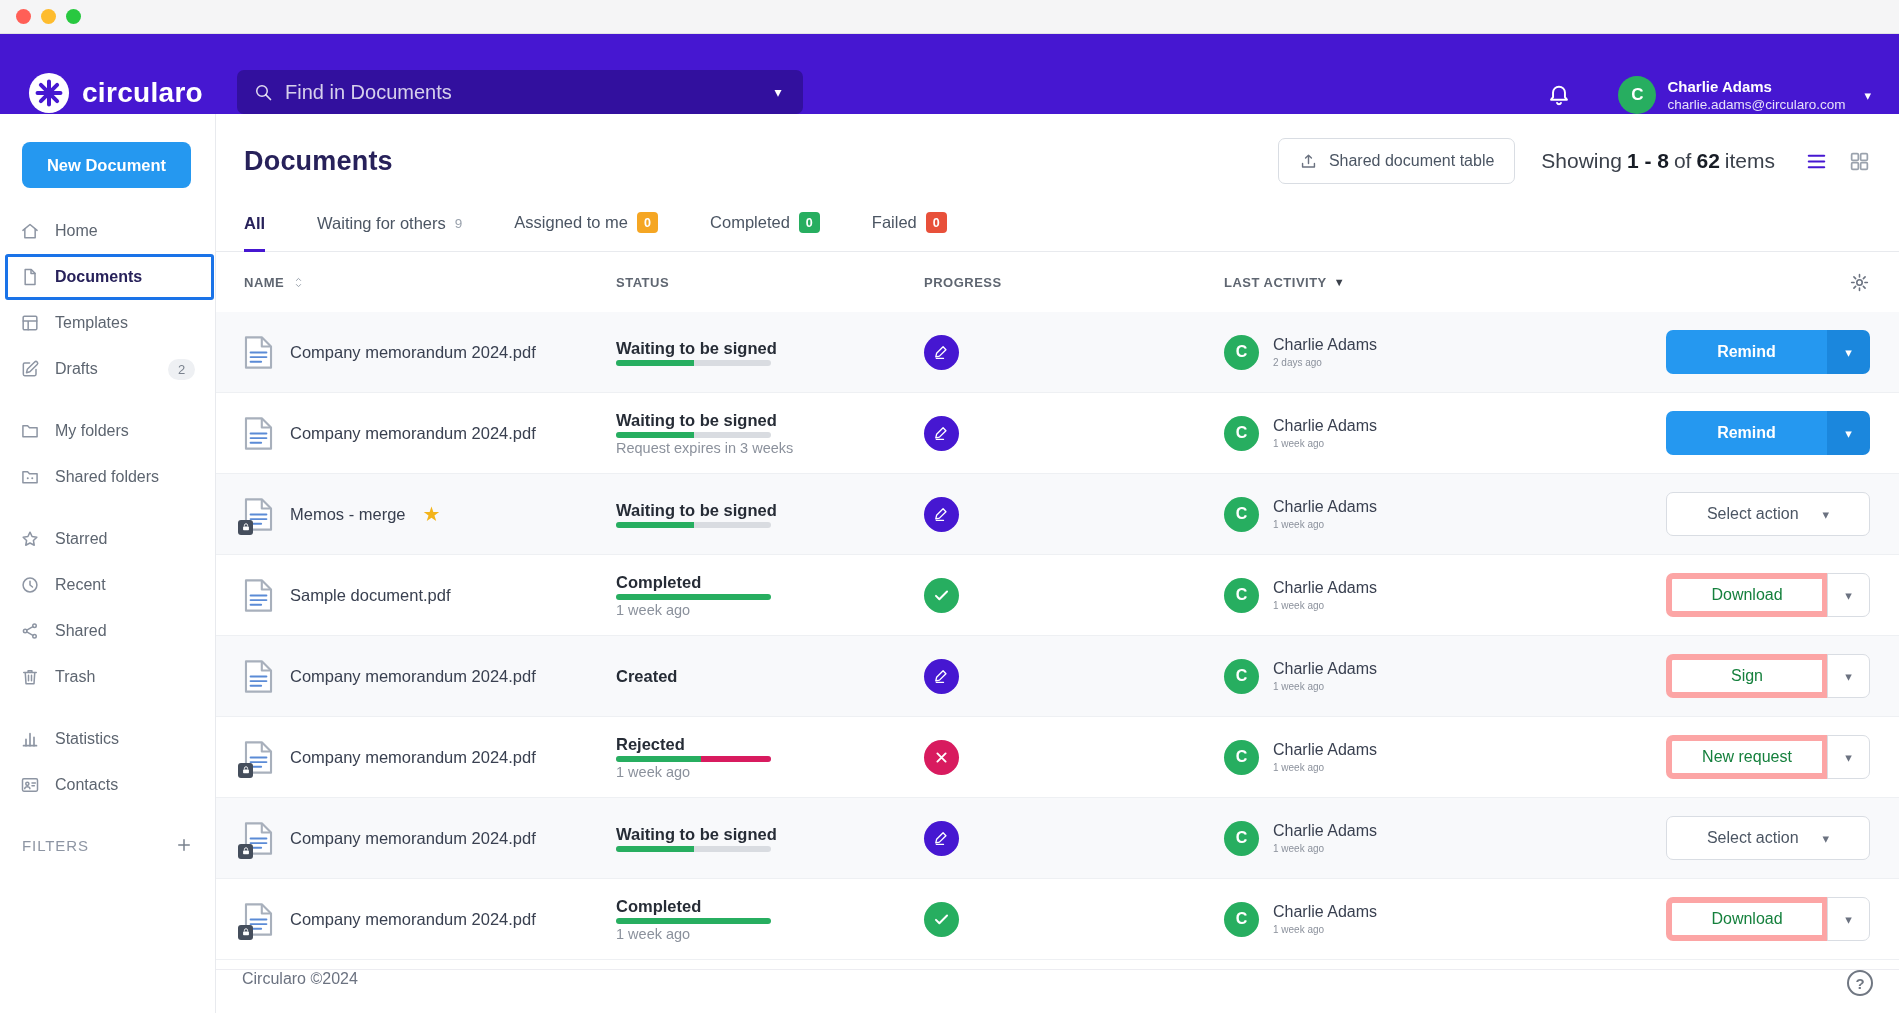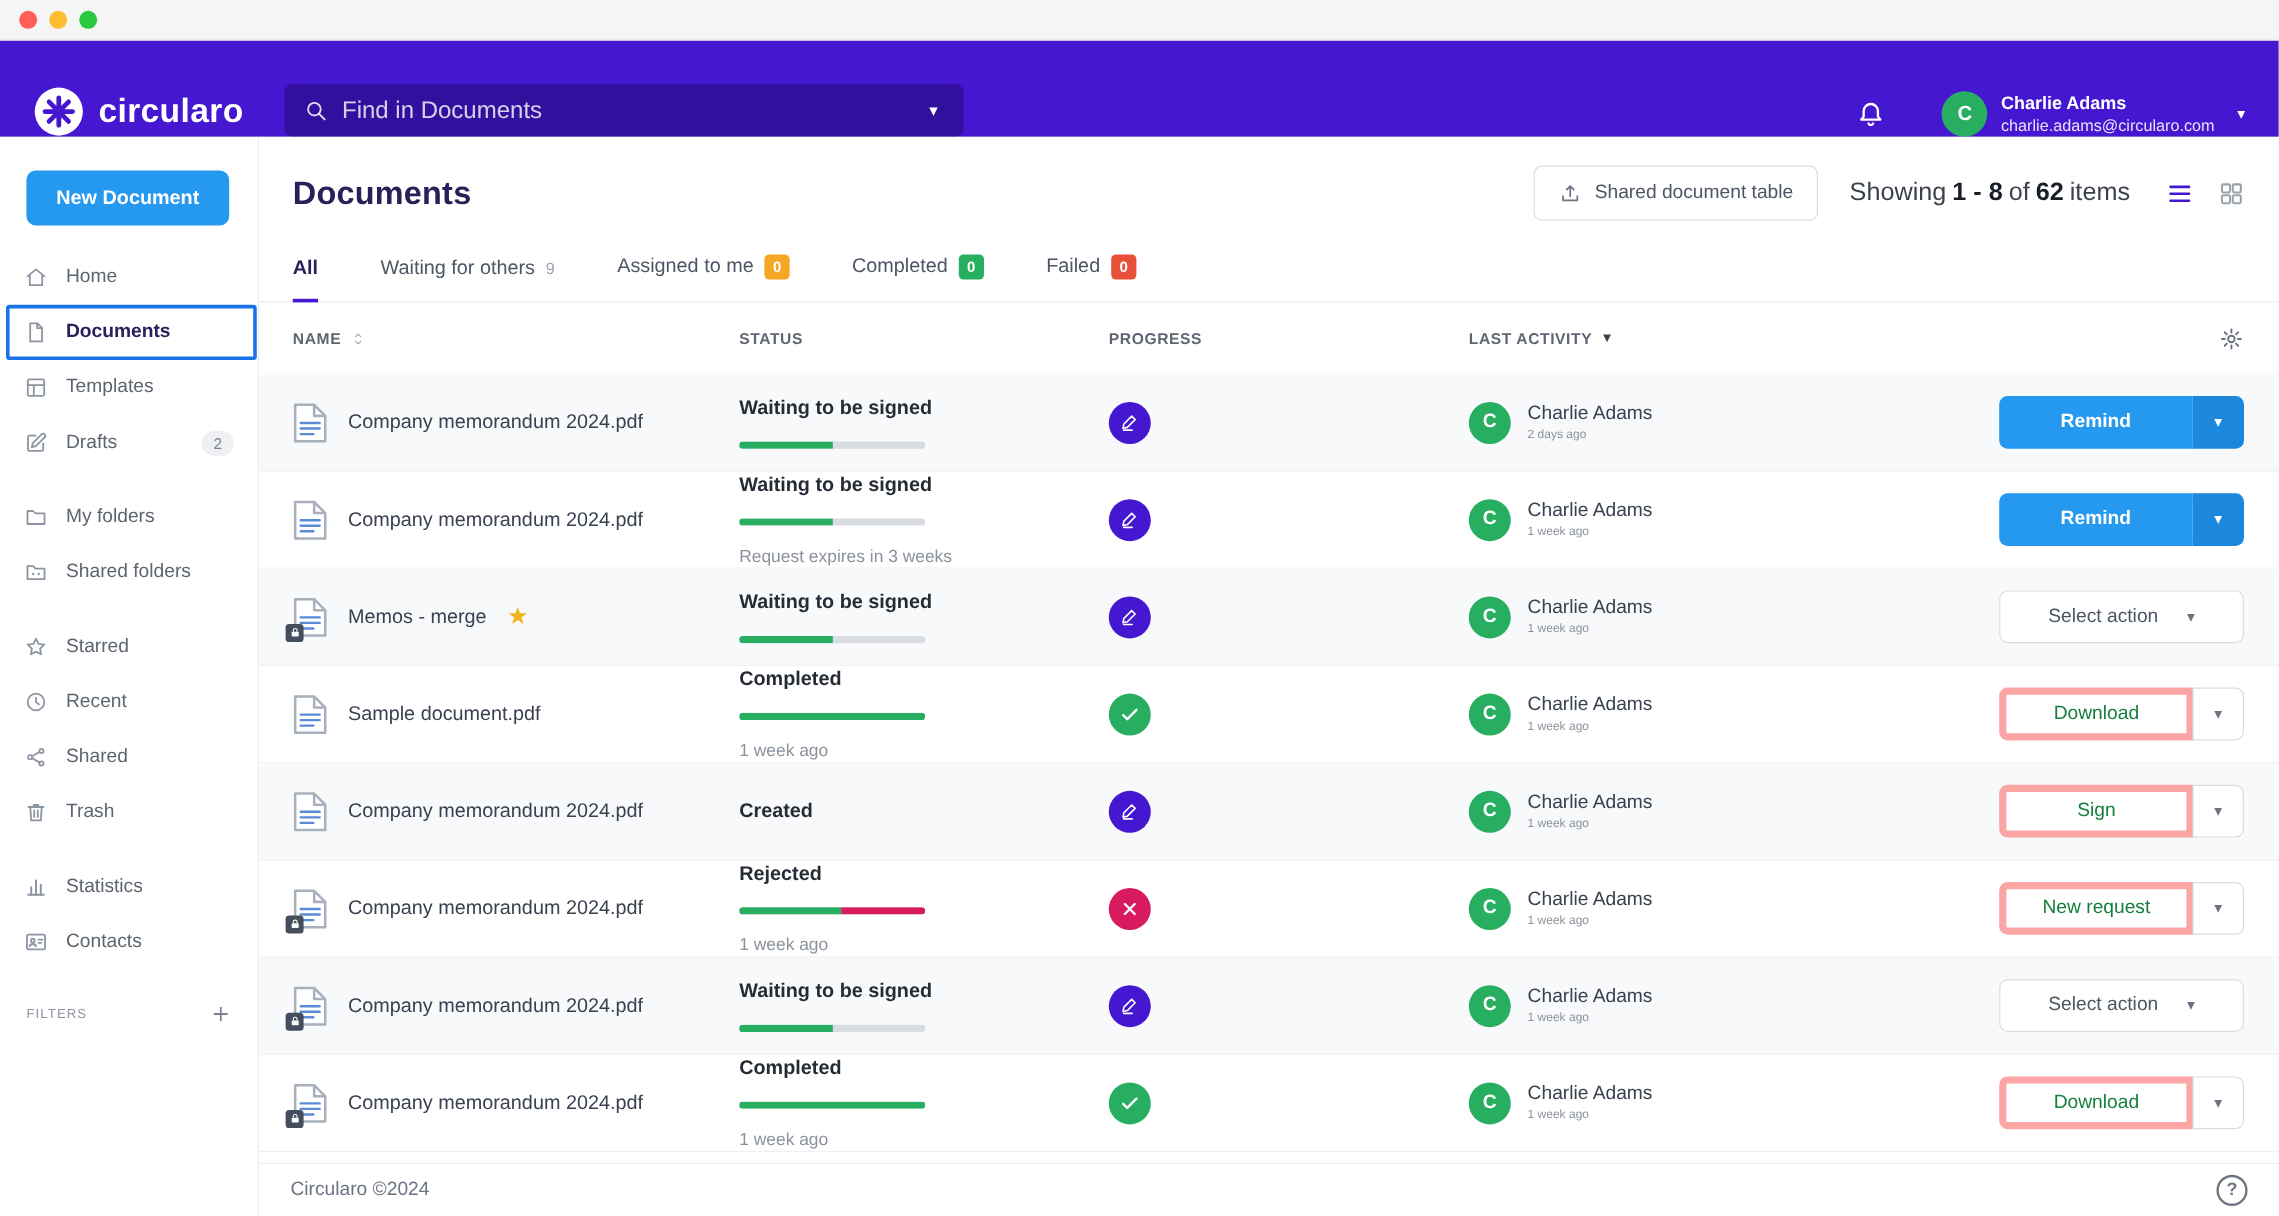--- a/index.html
+++ b/index.html
@@ -41,21 +41,21 @@
   .shell{display:flex;height:899px}
   .sidebar{width:216px;flex:none;background:#fff;border-right:1px solid var(--border);display:flex;flex-direction:column;overflow:hidden}
   .new-doc{margin:28px 24px 20px 22px;height:46px;border:none;border-radius:8px;background:var(--blue);color:#fff;font-size:16.5px;font-weight:700;font-family:inherit}
   .side-group{margin-bottom:16px}
   .side-item{height:46px;display:flex;align-items:center;gap:15px;padding:0 20px;color:#5d6570;font-size:16px}
   .side-icon{width:20px;height:20px;color:#8d95a3;flex:none}
   .side-icon svg,.sicon svg,.bell svg,.eicon svg,.view svg,.gear svg,.sort-i svg,.filters-add svg{width:100%;height:100%;display:block}
   .side-item.active{border:3px solid #1a73e8;border-radius:3px;margin:0 1px 0 5px;padding:0 16px 0 12px;color:var(--ink);font-weight:700}
   .side-badge{margin-left:auto;background:#eef0f3;color:#7a828e;font-size:13px;min-width:27px;height:21px;border-radius:11px;display:flex;align-items:center;justify-content:center;padding:0 8px}
   .filters-row{display:flex;align-items:center;padding:12px 22px;color:#8d95a3}
-  .filters-label{font-size:11px;letter-spacing:.9px}
+  .filters-label{font-size:15px;letter-spacing:.9px}
   .filters-add{margin-left:auto;width:18px;height:18px;color:#7a828e}
 
   
   .main{flex:1;position:relative;background:#fff;overflow:hidden;display:flex;flex-direction:column}
   .toolbar{margin:22px 28px 0;height:50px;display:flex;align-items:center;flex:none}
   .page-title{font-size:27px;font-weight:700;color:var(--ink);letter-spacing:.2px}
   .export-btn{margin-left:auto;height:46px;display:flex;align-items:center;gap:11px;background:#fff;border:1px solid #d9dde3;border-radius:7px;padding:0 20px;font-size:16px;color:#4b5563;font-family:inherit}
   .eicon{width:19px;height:19px;color:#6b7280}
   .showing{margin-left:26px;font-size:21px;color:#3b414b;display:flex;gap:5px;white-space:nowrap}
   .showing b{font-weight:700;color:#181d26}
@@ -83,21 +83,21 @@
   .rows{flex:1;overflow:hidden}
   .trow{height:81px;border-bottom:1px solid #eef0f3}
   .trow:nth-child(odd){background:#f8f9fb}
   .name-cell{display:flex;align-items:center;gap:17px;padding-right:16px}
   .doc-icon{width:29px;height:35px;position:relative;flex:none}
   .doc-icon > svg{width:100%;height:100%;display:block}
   .lock-badge{position:absolute;left:-6px;bottom:-3px;width:15px;height:15px;background:#454e5c;border-radius:3px;display:flex;align-items:center;justify-content:center}
   .lock-badge svg{width:10px;height:10px;display:block}
   .doc-name{font-size:16.5px;color:#394050}
   .star{color:#f3b41b;font-size:20px;line-height:1}
-  .status-cell{display:flex;flex-direction:column;justify-content:center;gap:18px;padding-right:24px}
+  .status-cell{display:flex;flex-direction:column;justify-content:center;gap:2px;padding-right:24px}
   .status-text{font-size:16.5px;font-weight:600;color:#262c36}
   .bar{width:155px;height:6px;border-radius:3px;background:#d9dce1;display:flex;overflow:hidden}
   .bar-seg{height:100%}
   .bar-green{background:var(--green)}
   .bar-red{background:var(--red)}
   .status-sub{font-size:14.5px;color:var(--muted)}
   .indicator{width:35px;height:35px;border-radius:50%;color:#fff;display:flex;align-items:center;justify-content:center}
   .indicator svg{width:19px;height:19px;display:block}
   .ind-signature{background:var(--purple)}
   .ind-check{background:var(--green)}
@@ -112,21 +112,21 @@
   .btn-main{flex:1;display:flex;align-items:center;justify-content:center;gap:24px;font-size:16px;font-family:inherit;border:none;background:transparent}
   .btn-caret{width:43px;display:flex;align-items:center;justify-content:center;font-family:inherit;border:none;background:transparent;font-size:13px}
   .inner-caret{display:none;font-size:13px;color:#6b7280}
   .v-primary-split .btn-main{background:var(--blue);color:#fff;font-weight:600;border-radius:7px 0 0 7px}
   .v-primary-split .btn-caret{background:var(--blue-dark);color:#fff;border-radius:0 7px 7px 0}
   .v-outline-split .btn-main{background:#fff;border:6px solid #fca5a5;color:#15803d;border-radius:7px 0 0 7px}
   .v-outline-split .btn-caret{background:#fff;border:1px solid #d9dde3;margin-left:-1px;color:#6b7280;border-radius:0 7px 7px 0}
   .v-outline-menu .btn-main{background:#fff;border:1px solid #d9dde3;color:#4b5563;border-radius:7px}
   .v-outline-menu .inner-caret{display:inline}
 
-  .footer{position:absolute;left:0;right:0;bottom:0;height:44px;background:#fff;border-top:1px solid #ececf1;display:flex;align-items:center;padding:0 26px;color:#6b7280;font-size:16px;z-index:5}
+  .footer{position:absolute;left:0;right:0;bottom:0;height:44px;background:#fff;border-top:1px solid #ececf1;display:flex;padding:0 26px;color:#6b7280;font-size:16px;z-index:5}
   .help{margin-left:auto;width:26px;height:26px;border-radius:50%;border:2px solid #707782;color:#707782;font-size:15px;font-weight:700;display:flex;align-items:center;justify-content:center}
 </style>
 </head>
 <body>
 
 <div class="chrome" data-interactable="false">
   <span class="dot red" data-interactable="true"></span>
   <span class="dot yellow" data-interactable="true"></span>
   <span class="dot green" data-interactable="true"></span>
 </div>

